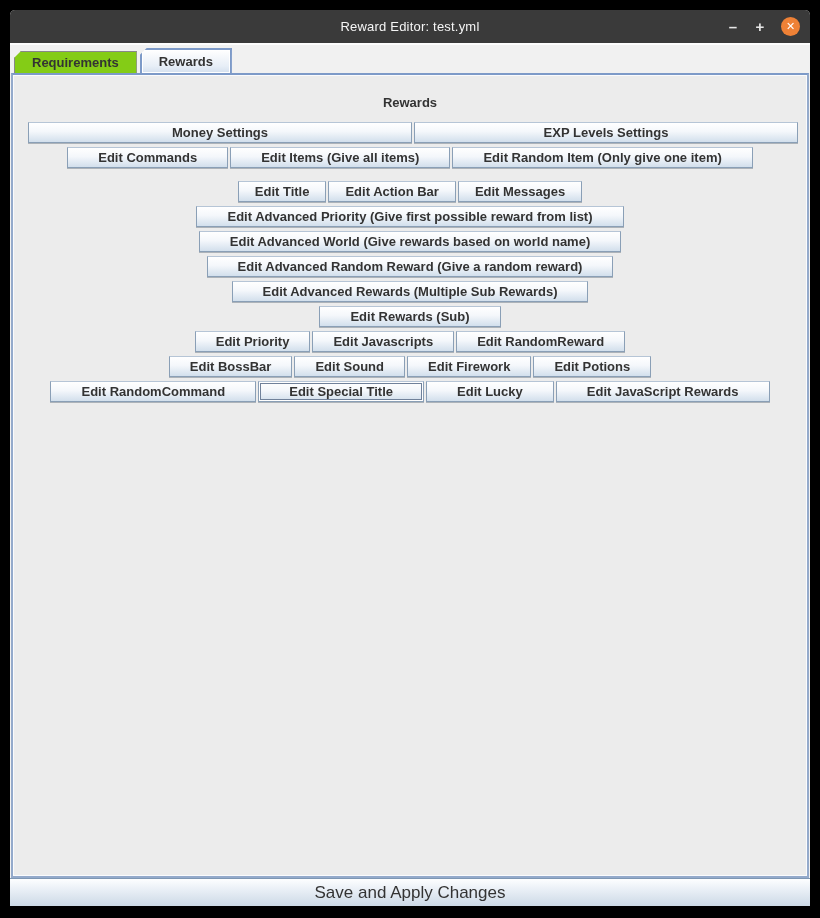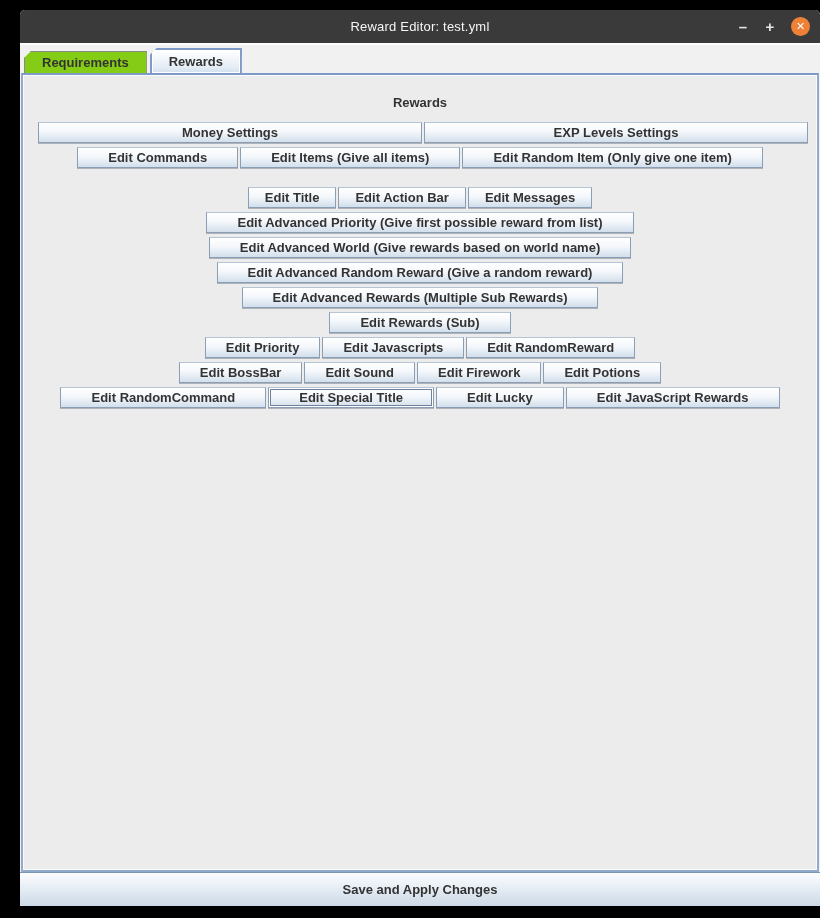--- a/index.html
+++ b/index.html
@@ -1,21 +1,21 @@
 <!DOCTYPE html>
 <html><head>
 <meta charset="utf-8">
 <style>
   html,body{margin:0;padding:0}
   body{
     width:820px;height:918px;background:#000;position:relative;overflow:hidden;
     font-family:"Liberation Sans","DejaVu Sans",sans-serif;
   }
   .window{
-    position:absolute;left:20px;top:10px;width:800px;height:896px;
+    position:absolute;left:10px;top:10px;width:800px;height:896px;
     display:flex;flex-direction:column;background:#f0f0f0;
     border-radius:5px 5px 0 0;overflow:hidden;
   }
   
   .titlebar{
     height:33px;min-height:33px;background:#3a3a3a;position:relative;
     display:flex;align-items:center;justify-content:center;
   }
   .title{color:#f5f5f5;font-size:13px;letter-spacing:.2px}
   .controls{position:absolute;right:10px;top:0;height:100%;display:flex;align-items:center;gap:15px}
@@ -43,41 +43,41 @@
   
   .panel{
     flex:1;margin:0 1px;box-sizing:border-box;background:#ececec;
     border:2px solid #94aacb;border-top-color:#7d9ac8;
     box-shadow:inset 0 0 0 1px #fafbfd;overflow:hidden;
   }
   .heading{text-align:center;font-size:13px;font-weight:bold;color:#333;margin:20px 0 12px}
   .row{display:flex;justify-content:center;gap:2px;margin-bottom:4px}
   .row.stretch{margin-left:15px;margin-right:9px}
   .row.stretch .btn{flex:1}
-  .row.gap-top{margin-top:19px}
+  .row.gap-top{margin-top:13px}
   
   .btn{
     appearance:none;box-sizing:border-box;height:21px;
     display:inline-flex;align-items:center;justify-content:center;white-space:nowrap;
     padding:0 20px;font-family:inherit;font-size:13px;font-weight:bold;color:#333;
     background:linear-gradient(180deg,#ffffff 0%,#f4f7fb 45%,#d2dfec 100%);
     border:1px solid #8a9fb6;border-top-color:#b6c5d6;
     box-shadow:0 1px 0 rgba(80,95,110,.4);cursor:pointer;
   }
   .btn.pad-sm{padding:0 16px}
   .btn.pad-lg{padding:0 30px}
   .btn.focused{
     box-shadow:inset 0 0 0 1px #ffffff,inset 0 0 0 2px #70819a,0 1px 0 rgba(80,95,110,.4);
   }
   
   .save-btn{
-    appearance:none;height:34px;min-height:22px;width:100%;cursor:pointer;
+    appearance:none;height:28px;min-height:22px;width:100%;cursor:pointer;
     border:none;border-top:1px solid #7e97b4;
     background:linear-gradient(180deg,#fdfeff 0%,#e9eff6 40%,#ccd9e6 100%);
-    font-family:inherit;font-size:13px;font-weight:bold;color:#333;
+    font-family:inherit;font-size:17px;font-weight:normal;color:#333;
   }
 </style>
 </head>
 <body>
 
 <div class="window">
 
   <div class="titlebar">
     <div class="title">Reward Editor: test.yml</div>
     <div class="controls">

